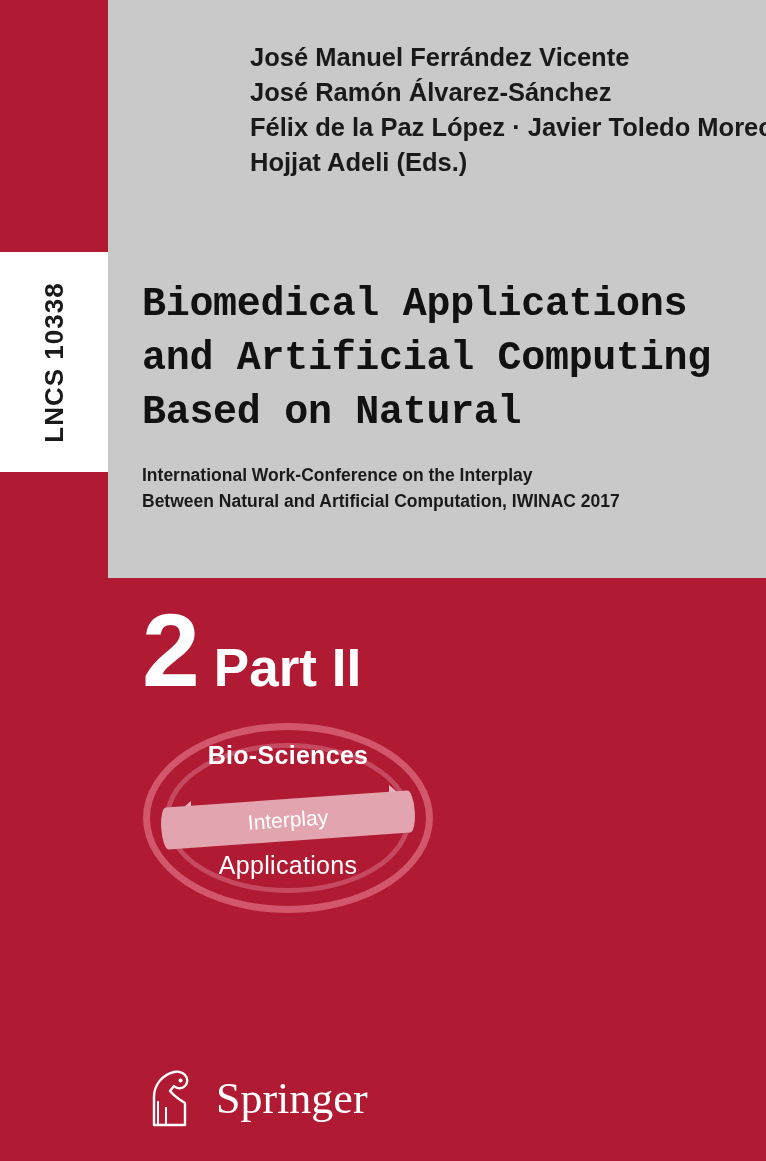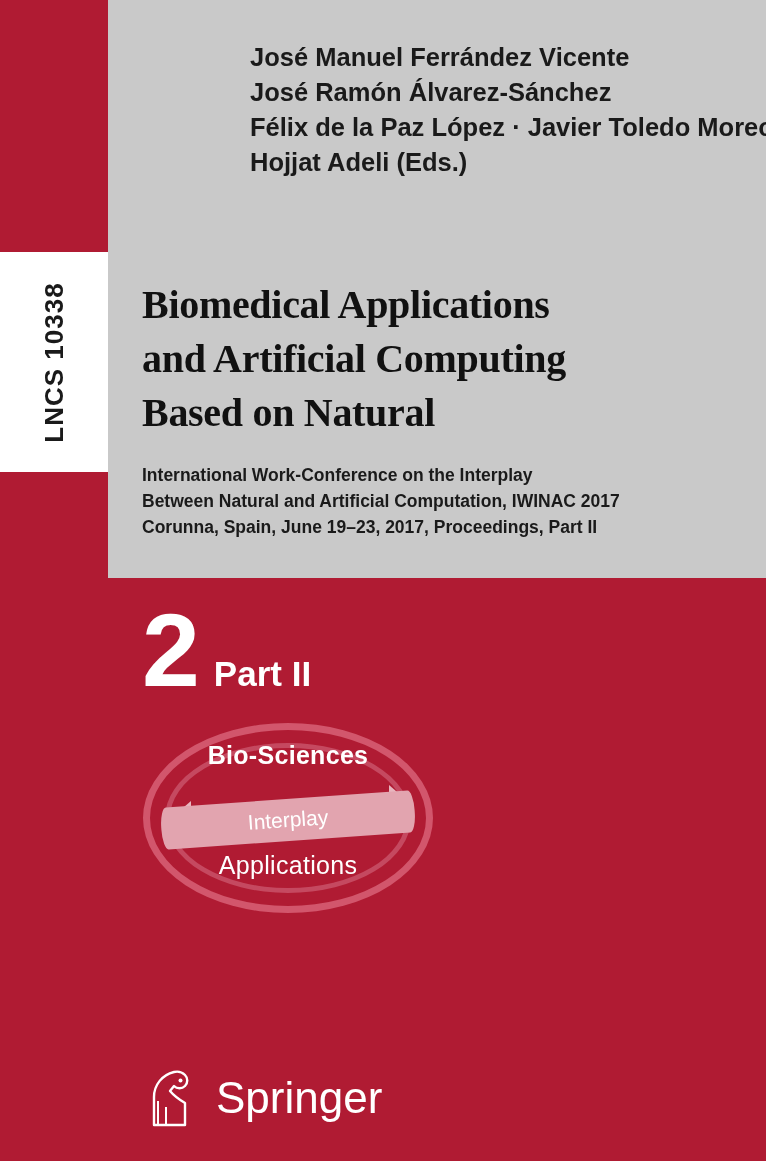--- a/index.html
+++ b/index.html
@@ -78,21 +78,21 @@
     white-space: nowrap;
   }
   
   .title-block {
     position: absolute;
     left: 142px;
     top: 278px;
     width: 600px;
   }
   .title {
-    font-family: Liberation Serif, serif;
+    font-family: Liberation Mono, monospace;
     font-weight: bold;
     font-size: 40px;
     line-height: 54px;
     color: #111111;
     letter-spacing: -0.3px;
   }
   .title div {
     white-space: nowrap;
   }
   .subtitle {
@@ -128,21 +128,21 @@
     font-family: "Liberation Sans", sans-serif;
     font-weight: bold;
     font-size: 104px;
     line-height: 104px;
     color: #ffffff;
   }
   .part-label {
     margin-left: 14px;
     font-family: "Liberation Sans", sans-serif;
     font-weight: bold;
-    font-size: 35px;
+    font-size: 53px;
     line-height: 45px;
     color: #ffffff;
   }
   
   .logo {
     position: absolute;
     left: 35px;
     top: 145px;
     width: 290px;
     height: 190px;
@@ -230,21 +230,21 @@
     display: flex;
     align-items: center;
   }
   .springer-mark {
     width: 58px;
     height: 62px;
     position: relative;
   }
   .springer-name {
     margin-left: 14px;
-    font-family: Liberation Sans, sans-serif;
+    font-family: Liberation Serif, serif;
     font-size: 44px;
     color: #ffffff;
     letter-spacing: 0px;
   }
 </style>
 </head>
 <body>
 
 <div class="cover">
 
@@ -265,21 +265,20 @@
 
   <div class="title-block">
     <div class="title">
       <div>Biomedical Applications</div>
       <div>and Artificial Computing</div>
       <div>Based on Natural</div>
     </div>
     <div class="subtitle">
       <div>International Work-Conference on the Interplay</div>
       <div>Between Natural and Artificial Computation, IWINAC 2017</div>
-      <div>Corunna, Spain, June 19–23, 2017, Proceedings, Part II</div>
     </div>
   </div>
 
   <div class="red-panel">
 
     <div class="part-row">
       <div class="part-number">2</div>
       <div class="part-label">Part II</div>
     </div>
 

